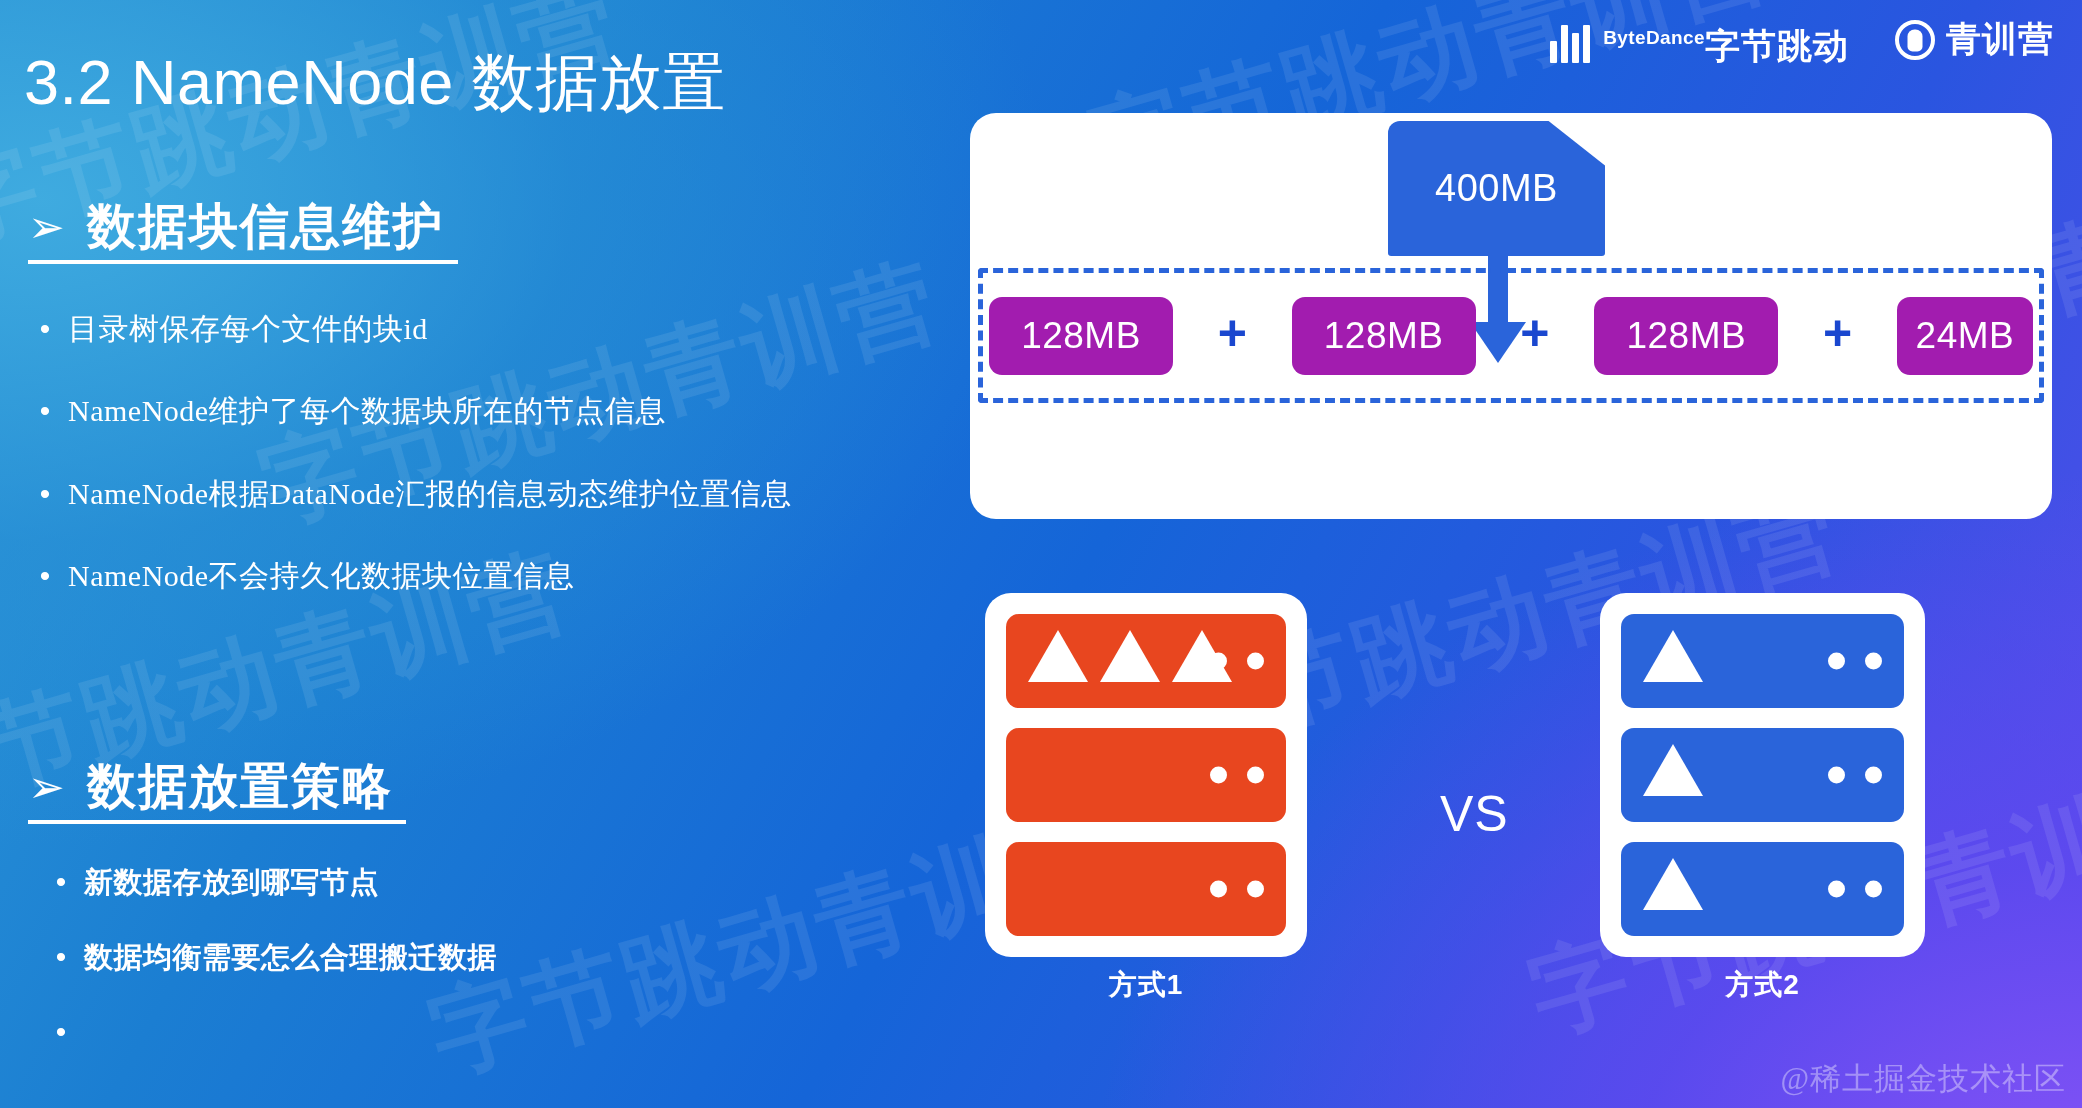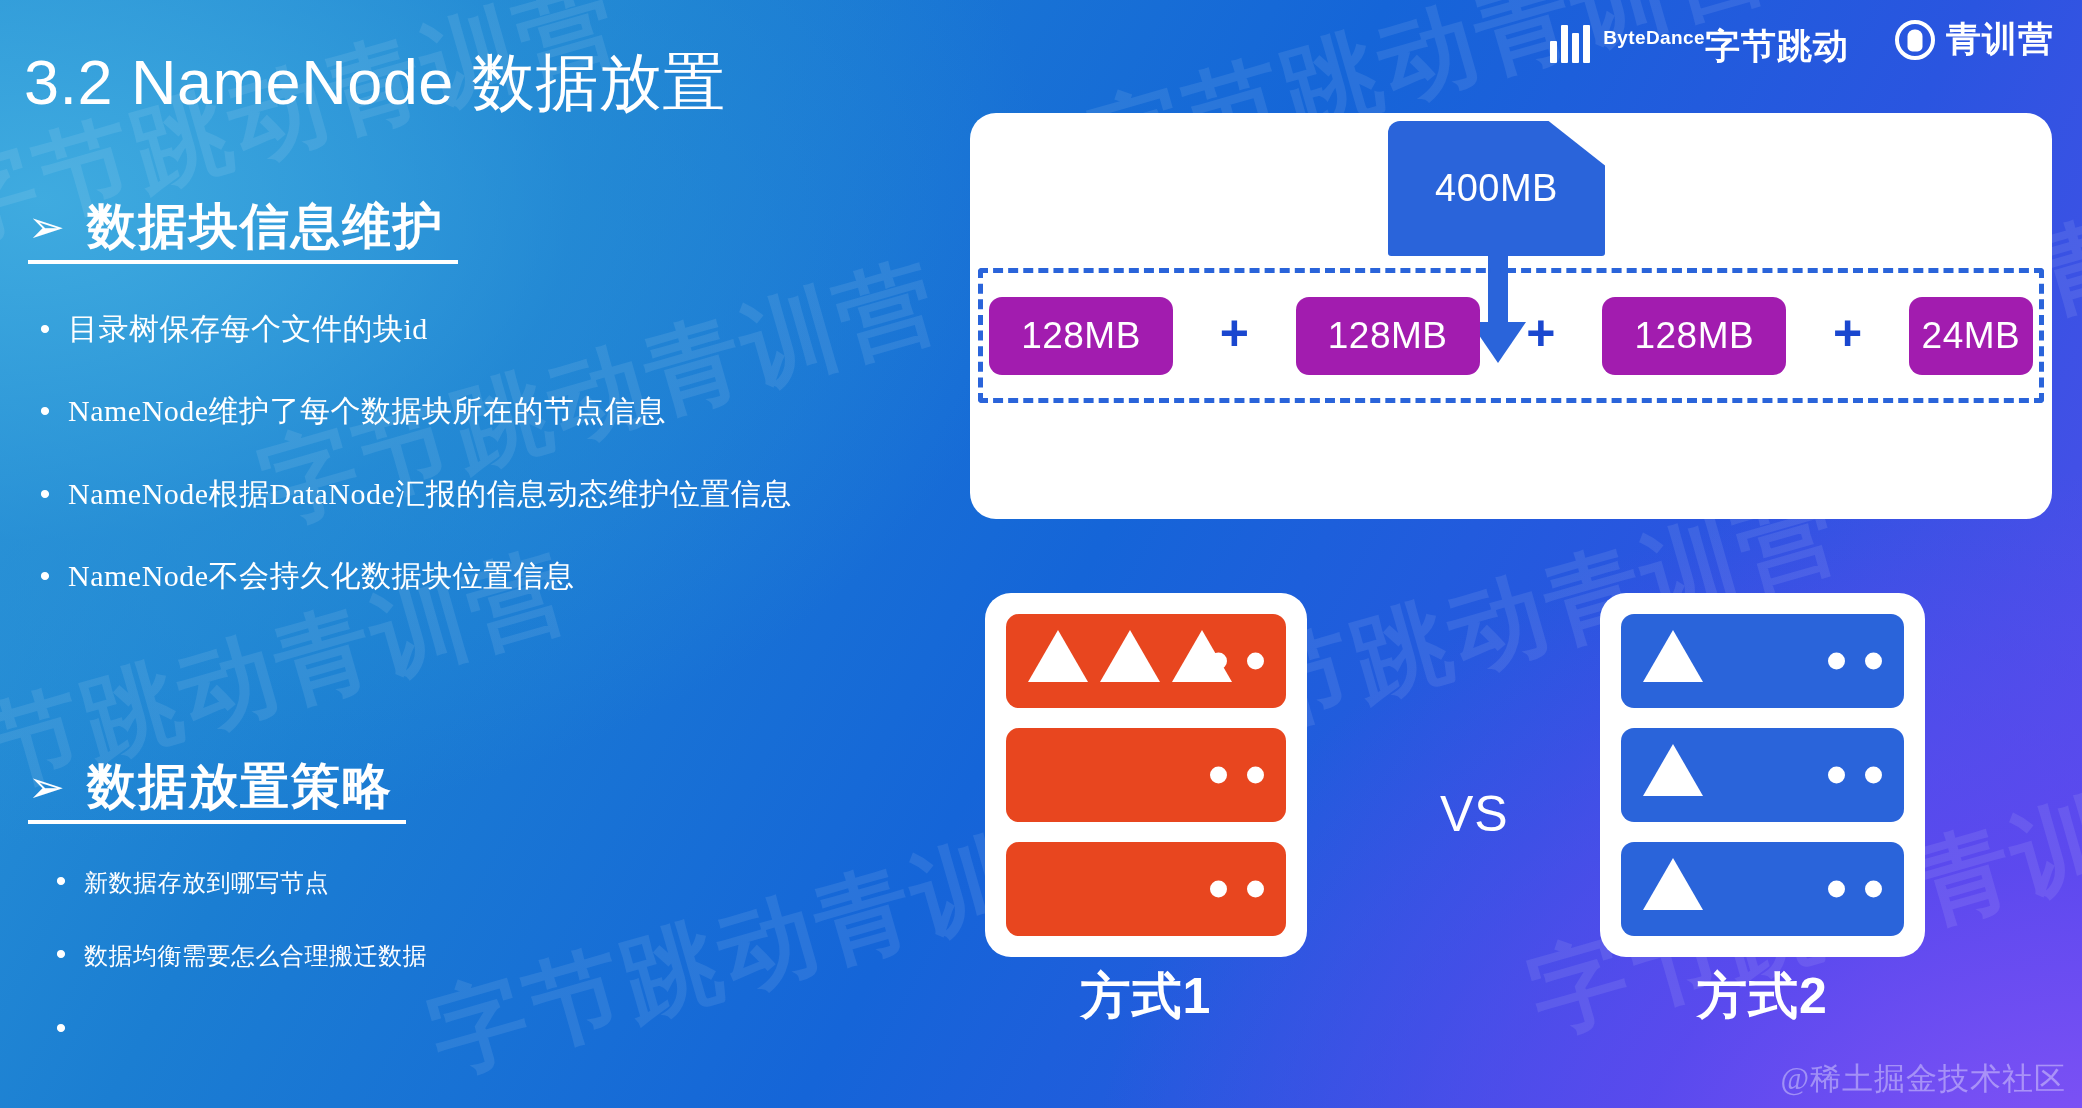--- a/index.html
+++ b/index.html
@@ -81,21 +81,21 @@
   .bullet-dot { color:#ffffff; font-size:30px; width:46px; flex:none; text-align:center; line-height:1; }
   .bullet-text {
     color:#ffffff; font-size:30px; line-height:1.15;
     font-family:"Liberation Serif", serif; letter-spacing:0.5px;
   }
 
   .left-col.second { top:760px; }
   .left-col.second .sec-head { width:378px; }
   .left-col.second .bullets { margin-top:42px; }
   .left-col.second .bullet { margin-bottom:42px; margin-left:38px; }
-  .left-col.second .bullet-text { font-family:"Liberation Serif", serif; font-size:24px; }
+  .left-col.second .bullet-text { font-family:"Liberation Serif", serif; font-size:29px;font-weight:bold; }
 
   
   .panel {
     position:absolute; left:970px; top:113px; width:1082px; height:406px;
     background:#ffffff; border-radius:26px;
   }
   .file-shape {
     position:absolute; left:418px; top:8px; width:217px; height:135px;
     background:#2a64da;
     border-top-left-radius:12px; border-bottom-left-radius:3px; border-bottom-right-radius:3px;
@@ -113,21 +113,21 @@
     padding:0 6px;
   }
   .chunk {
     background:#a21caf; border-radius:13px; color:#ffffff;
     display:flex; align-items:center; justify-content:center;
     font-size:37px; letter-spacing:0.5px; height:78px;
   }
   .chunk.c1 { width:184px; }
   .chunk.c2 { width:184px; }
   .chunk.c3 { width:184px; }
-  .chunk.c4 { width:124px; }
+  .chunk.c4 { width:136px; }
   .plus { color:#1a47cf; font-size:50px; font-weight:700; line-height:1; padding-bottom:6px; }
 
   
   .racks { position:absolute; left:0; top:575px; width:2082px; height:533px; }
 
   .rack-wrap { position:absolute; display:flex; flex-direction:column; align-items:center; }
   .rack-wrap.r1 { left:985px; top:18px; }
   .rack-wrap.r2 { left:1600px; top:18px; }
 
   .rack {
@@ -146,21 +146,21 @@
   .tri {
     position:absolute; bottom:26px;
     width:0; height:0;
     border-left:30px solid transparent; border-right:30px solid transparent;
     border-bottom:52px solid #ffffff;
   }
   .dots { position:absolute; right:22px; top:50%; transform:translateY(-50%); display:flex; gap:20px; }
   .dots i { display:block; width:17px; height:17px; border-radius:50%; background:#ffffff; }
 
   .rack-label {
-    margin-top:14px; color:#ffffff; font-size:50px; font-weight:700;
+    margin-top:14px; color:#ffffff; font-size:28px; font-weight:700;
     letter-spacing:1px; line-height:1;
   }
 
   .vs-label {
     position:absolute; left:1440px; top:785px;
     color:#ffffff; font-size:50px; font-weight:400; letter-spacing:1px;
   }
 
   .corner-wm {
     position:absolute; right:16px; bottom:8px;

